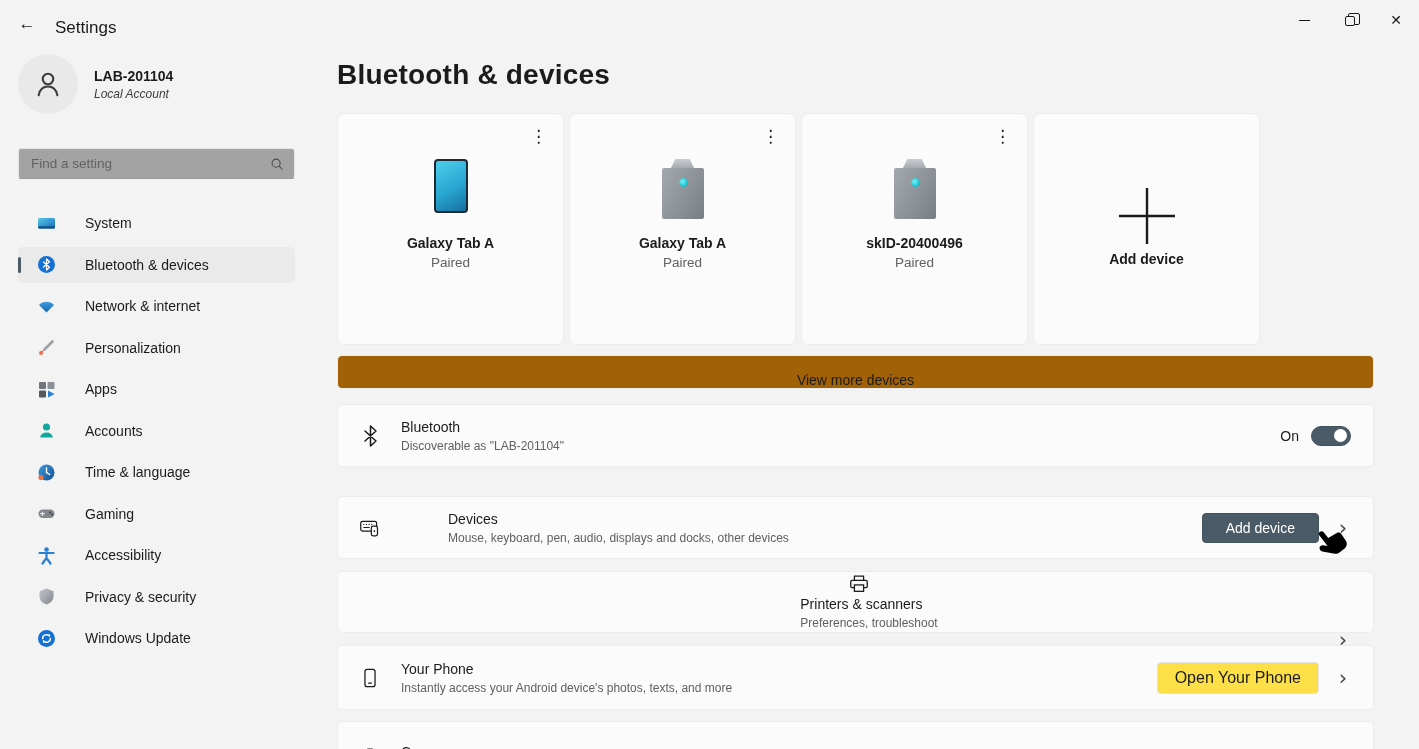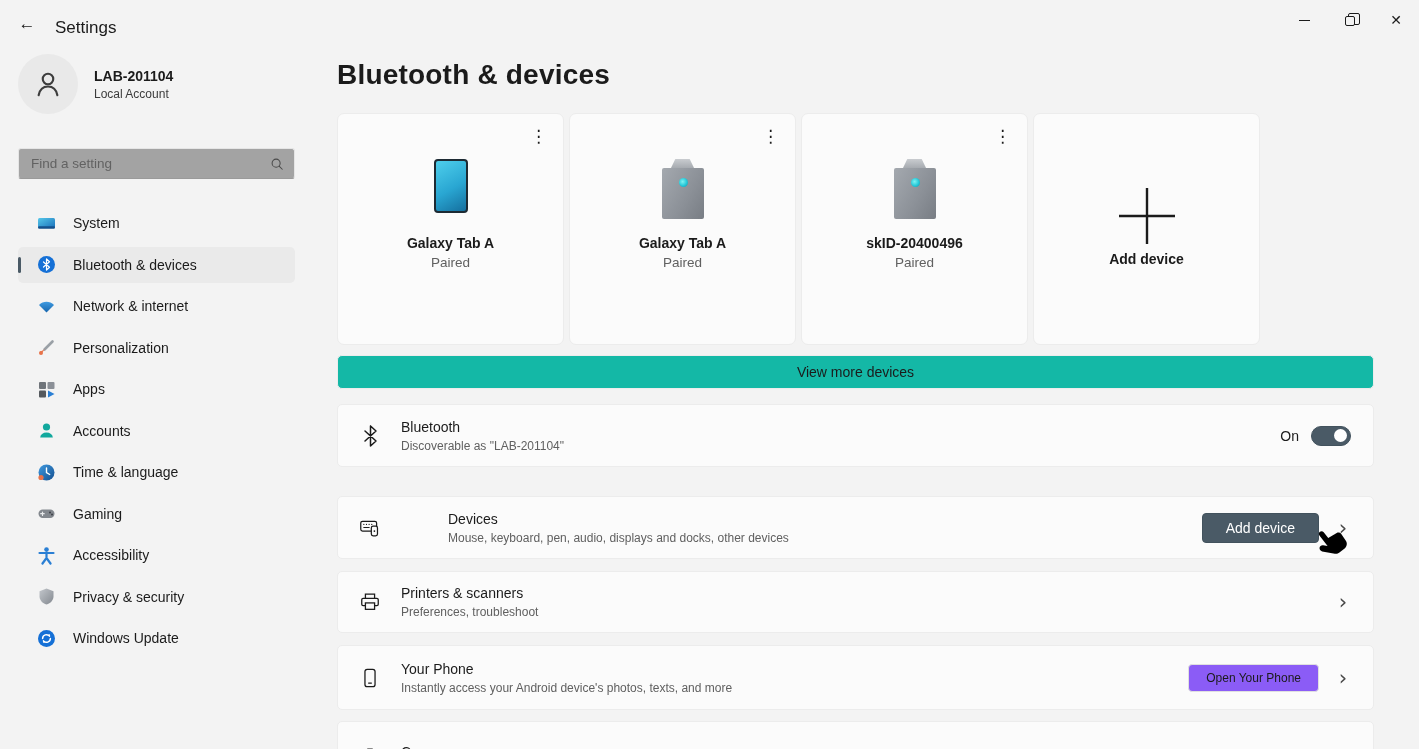--- a/index.html
+++ b/index.html
@@ -24,36 +24,36 @@
     border:1px solid #1b1b1b; border-radius:2px; z-index:-1; }
   .close-glyph { font-size:14px; }
 
   
   .sidebar { position:absolute; left:0; top:45px; width:320px; bottom:0; }
   .account { position:absolute; left:18px; top:9px; display:flex; align-items:center; }
   .avatar { width:60px; height:60px; border-radius:50%; background:#e9e9e9;
     display:flex; align-items:center; justify-content:center; }
   .account-text { margin-left:16px; }
   .account-name { font-size:14px; font-weight:700; }
-  .account-type { font-size:12px; color:#3b3b3b; margin-top:3px; }
+  .account-type { font-size:12px; color:#3b3b3b; margin-top:3px;font-style:italic; }
   .searchbox { position:absolute; left:18px; top:103px; width:277px; height:31px;
     background:#a3a3a3; border:1px solid #e5e5e5; border-bottom:1px solid #9a9a9a;
     border-radius:3px; display:flex; align-items:center; }
   .searchbox input { flex:1; border:none; outline:none; background:transparent;
     font-family:inherit; font-size:13.5px; color:#1b1b1b; padding:0 8px 0 12px; }
   .searchbox input::placeholder { color:#626262; }
   .search-icon { margin-right:10px; display:flex; }
   .nav { position:absolute; left:18px; top:160px; width:277px; display:flex; flex-direction:column; gap:5.5px; }
   .nav-item { position:relative; height:36px; border-radius:5px; display:flex; align-items:center;
     padding-left:13px; cursor:default; }
   .nav-item.selected { background:#eaeaea; }
   .nav-item.selected::before { content:""; position:absolute; left:0; top:10px; width:3px; height:16px;
     border-radius:2px; background:#4a5a66; }
   .nav-icon { width:19px; height:19px; display:flex; align-items:center; justify-content:center; margin-left:6px; }
-  .nav-label { margin-left:17px; font-size:14px; }
+  .nav-label { margin-left:29px; font-size:14px; }
 
   
   .main { position:absolute; left:337px; top:45px; width:1037px; bottom:0; }
   .page-title { position:absolute; left:0; top:14px; font-size:28px; font-weight:700; letter-spacing:.2px; }
 
   .cards { position:absolute; left:0; top:68px; display:flex; gap:5px; }
   .card { position:relative; width:227px; height:232px; background:#fbfbfb;
     border:1px solid #ececec; border-radius:7px; }
   .card-menu { position:absolute; top:16px; right:16px; font-size:17px; line-height:14px; color:#1b1b1b; }
   .card-img { position:absolute; left:0; top:45px; width:100%; display:flex; justify-content:center; }
@@ -68,46 +68,46 @@
   .speaker-top { position:absolute; top:0; left:3px; width:36px; height:12px;
     background:linear-gradient(#c9ccd0,#9ba0a6); clip-path:polygon(14% 100%,30% 0,70% 0,86% 100%); }
   .speaker-body { position:absolute; top:9px; left:0; width:42px; height:51px; border-radius:2px;
     background:linear-gradient(120deg,#a4a9af 0%,#8b9097 60%,#787d84 100%); }
   .speaker-led { position:absolute; top:19px; left:17px; width:9px; height:9px; border-radius:50%;
     background:radial-gradient(circle at 40% 40%, #7ef2f2 0%, #25c8d8 55%, #1590a6 100%); }
   .addcard-plus { position:absolute; left:0; top:72px; width:100%; display:flex; justify-content:center; }
   .addcard-label { position:absolute; left:0; top:137px; width:100%; text-align:center;
     font-size:14px; font-weight:700; }
 
-  .viewmore { position:absolute; left:0; top:310px; width:1037px; height:34px; background:#14b8a6;
-    border:1px solid #ececec; border-radius:5px; display:flex; align-items:center; justify-content:center;
+  .viewmore { position:absolute; left:0; top:310px; width:1037px; height:34px; background:#a16207;
+    border:1px solid #ececec; border-radius:5px; display:flex; align-items:flex-end; justify-content:center;
     font-size:14px; }
 
   .row { position:absolute; left:0; width:1037px; background:#fbfbfb; border:1px solid #ececec;
     border-radius:5px; display:flex; align-items:center; padding:0 14px 0 21px; }
   .row-icon { width:22px; display:flex; justify-content:center; }
   .row-text { margin-left:20px; }
   .row-title { font-size:14px; }
   .row-sub { font-size:12px; color:#606060; margin-top:4px; }
   .row-right { margin-left:auto; display:flex; align-items:center; }
   .chevron { width:32px; text-align:center; font-size:21px; color:#494949;
     font-family:"DejaVu Sans",sans-serif; line-height:20px; }
   .toggle-label { font-size:14px; margin-right:12px; }
   .toggle { position:relative; width:40px; height:20px; border-radius:10px; background:#4a5a66;
     border:1px solid #42525d; margin-right:8px; }
   .toggle-knob { position:absolute; right:3px; top:2.5px; width:13px; height:13px; border-radius:50%;
     background:#ffffff; }
   .btn-primary { background:#4a5a66; color:#fff; border:1px solid #42525d; border-radius:4px;
     font-family:inherit; font-size:14px; padding:6px 23px; margin-right:8px; }
-  .btn-secondary { background:#8b5cf6; color:#1b1b1b; border:1px solid #e0e0e0; border-radius:4px;
-    font-family:inherit; font-size:12px; padding:6px 17px; margin-right:8px; }
+  .btn-secondary { background:#fde047; color:#1b1b1b; border:1px solid #e0e0e0; border-radius:4px;
+    font-family:inherit; font-size:16px; padding:6px 17px; margin-right:8px; }
 
   .row-bluetooth { top:359px; height:63px; }
   .row-devices { top:451px; height:63px;gap:47px; }
-  .row-printers { top:526px; height:62px; }
+  .row-printers { top:526px; height:62px;flex-direction:column; }
   .row-phone { top:600px; height:65px; }
   .row-cameras { top:676px; height:73px; align-items:flex-start; padding-top:22px; }
 
   .cursor-hand { position:absolute; left:1306px; top:526px; pointer-events:none; z-index:50; }
 </style>
 </head>
 <body>
 
 <div class="titlebar">
   <div class="back-btn">←</div>

